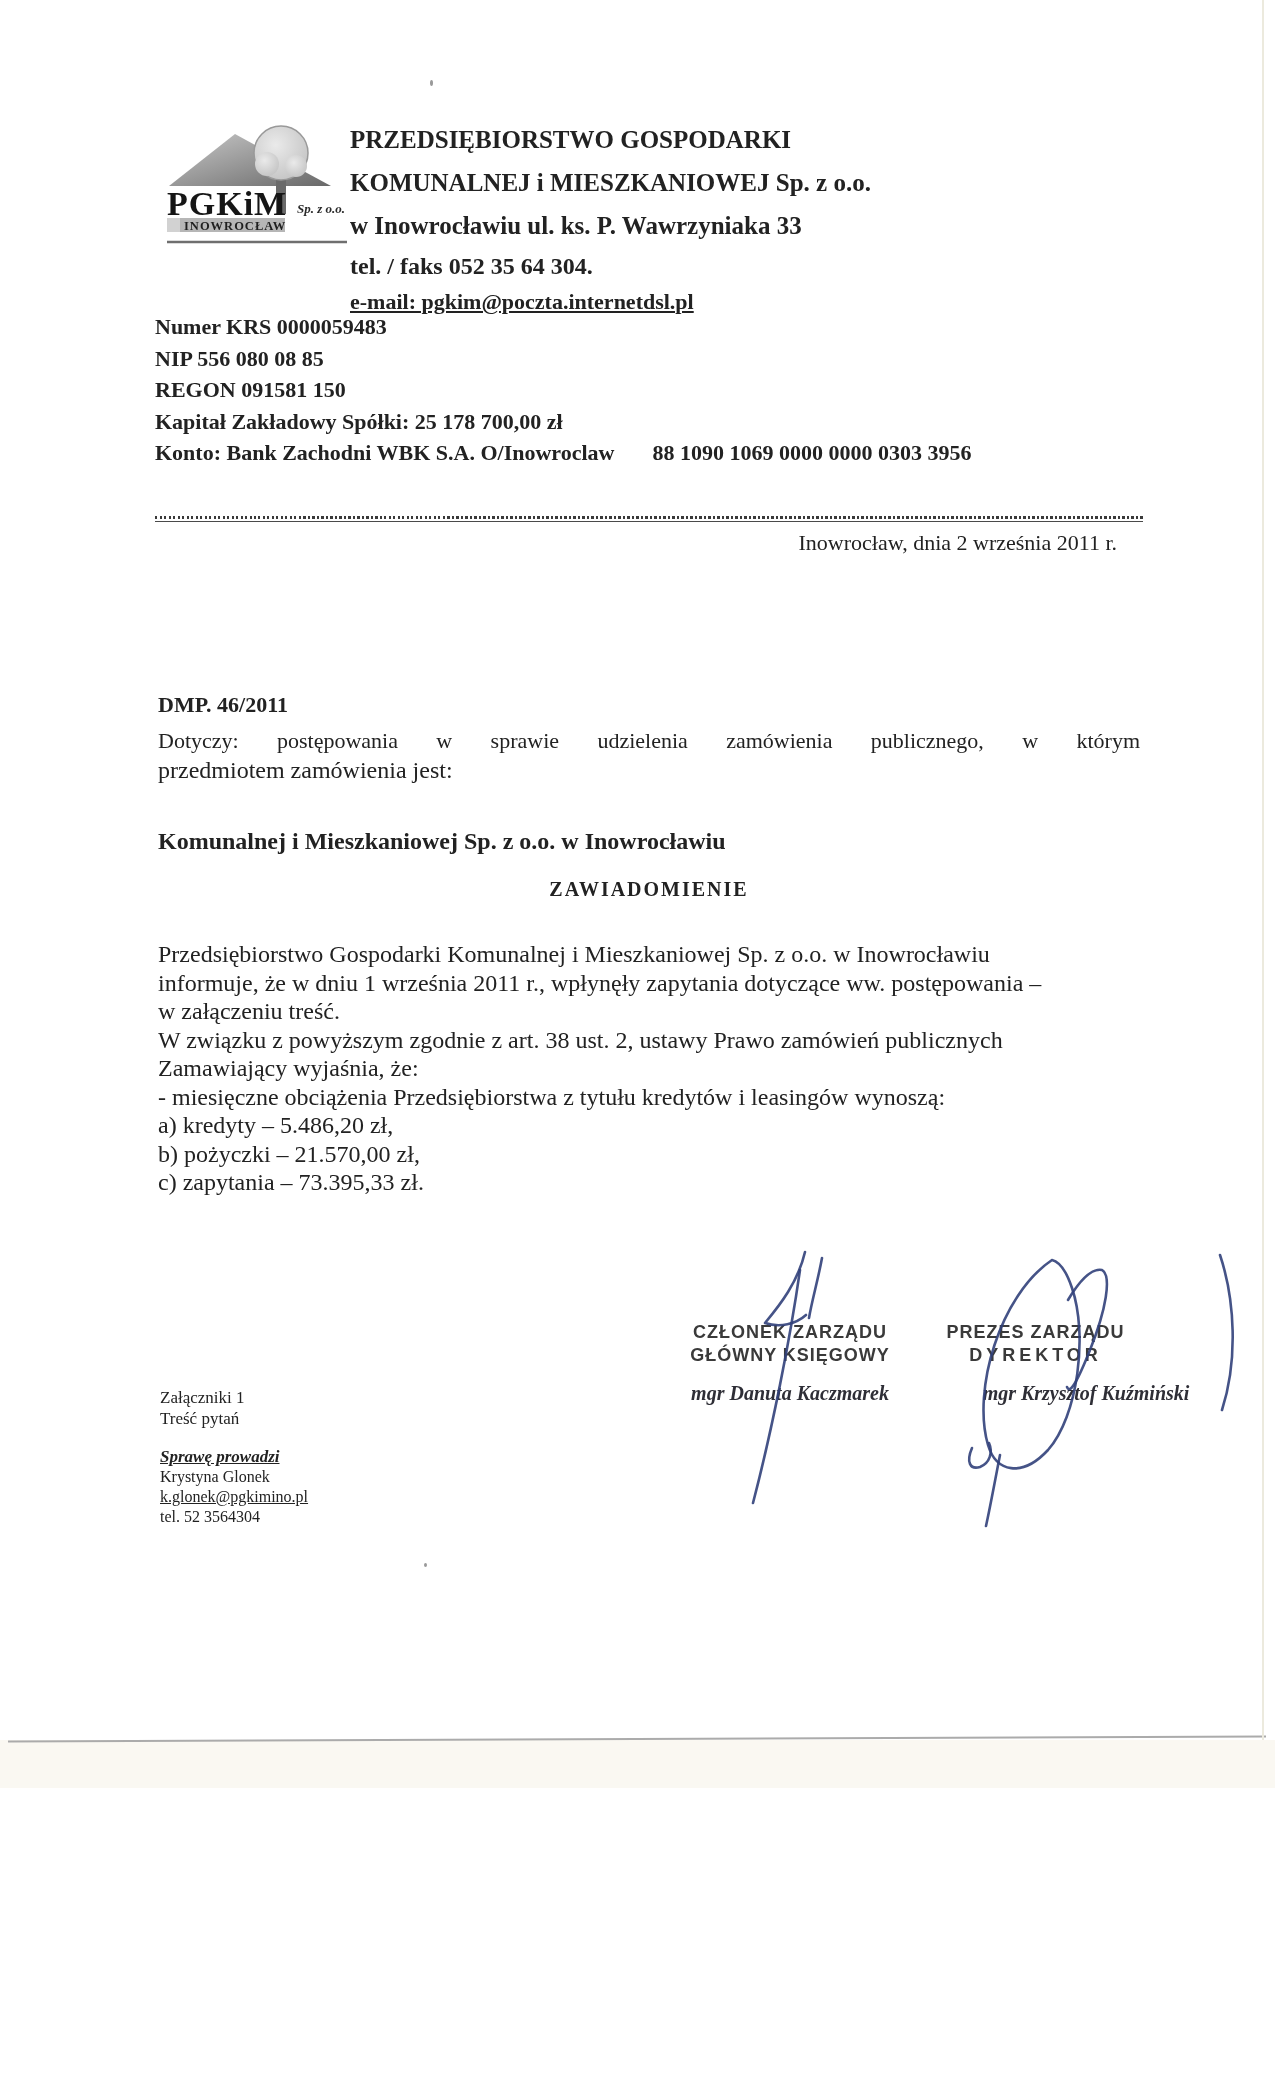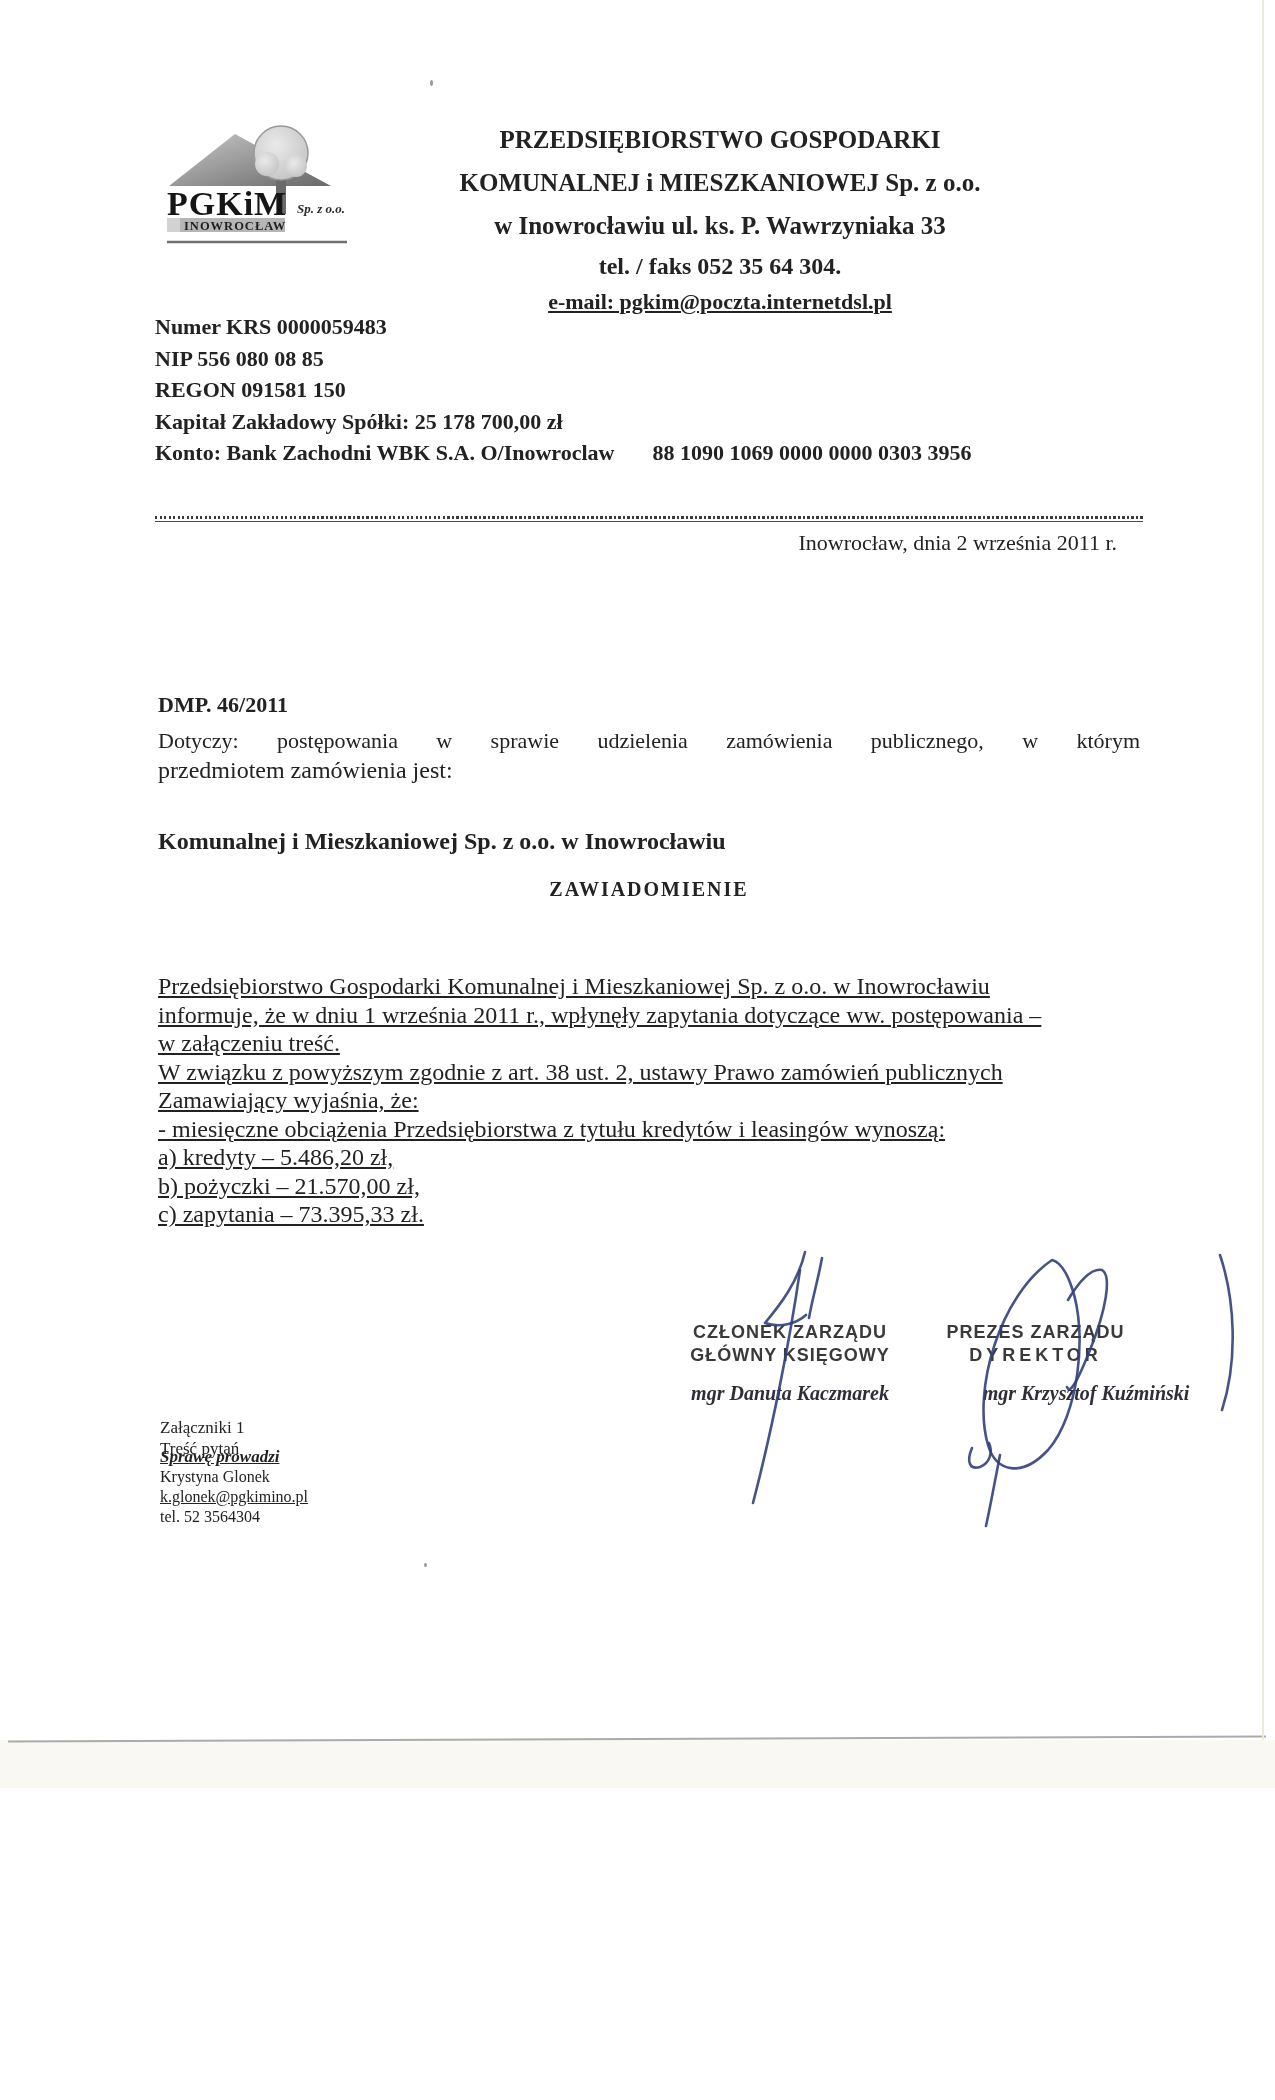--- a/index.html
+++ b/index.html
@@ -8,21 +8,21 @@
     background:#ffffff;
     font-family:"Liberation Serif", serif;
     color:var(--ink,#222);
   }
   .page{position:absolute;left:0;top:0;width:1275px;height:2100px;}
   
   .logo{position:absolute;left:155px;top:112px;width:195px;height:135px;}
   .logo-acronym{font-family:"Liberation Serif",serif;font-weight:bold;font-size:34px;fill:#151515;letter-spacing:1px;}
   .logo-suffix{font-family:"Liberation Serif",serif;font-style:italic;font-weight:bold;font-size:13px;fill:#2a2a2a;}
   .logo-city{font-family:"Liberation Serif",serif;font-weight:bold;font-size:12.5px;fill:#1f1f1f;letter-spacing:1px;}
-  .header-text{position:absolute;left:350px;top:118px;width:740px;text-align:center;}
+  .header-text{position:absolute;left:350px;top:118px;width:740px;}
   .header-line{font-weight:bold;font-size:25px;line-height:43px;white-space:nowrap;}
   .header-phone{font-weight:bold;font-size:24px;line-height:38px;white-space:nowrap;}
   .header-email{font-weight:bold;font-size:22px;line-height:34px;text-decoration:underline;white-space:nowrap;}
   .registry{position:absolute;left:155px;top:311px;width:990px;}
   .registry-line{font-weight:bold;font-size:22px;line-height:31.5px;white-space:nowrap;}
   .acct-num{margin-left:38px;}
   .dotted-rule{position:absolute;left:155px;top:516px;width:988px;height:3px;
     background:repeating-linear-gradient(90deg,#3a3a3a 0 2px,transparent 2px 4.5px);}
   .solid-rule{position:absolute;left:155px;top:521px;width:988px;height:0;border-top:1.5px solid #4a4a4a;}
   .dateline{position:absolute;left:155px;top:530px;width:962px;text-align:right;font-size:22px;}
@@ -30,33 +30,33 @@
   .wrapline{font-size:22px;line-height:28.5px;}
   .stretch{text-align:justify;text-align-last:justify;white-space:normal;}
   .bold{font-weight:bold;}
   .ref-number{position:absolute;left:158px;top:692px;font-weight:bold;font-size:22px;}
   .ref-l1{position:absolute;left:158px;top:727px;width:982px;}
   .ref-l2{position:absolute;left:158px;top:756px;}
   .subj-l1{position:absolute;left:158px;top:797px;width:982px;}
   .subj-l2{position:absolute;left:158px;top:827px;}
   .notice-title{position:absolute;left:158px;top:878px;width:982px;text-align:center;
     font-weight:bold;font-size:20px;letter-spacing:2px;}
-  .para{position:absolute;left:158px;top:972px;width:990px;text-decoration:underline;}
+  .para{position:absolute;left:158px;top:940px;width:990px;}
   
   .stamp{position:absolute;text-align:center;color:var(--stamp-ink,#3a3a3a);
     font-family:"Liberation Sans",sans-serif;font-weight:bold;}
   .stamp-line{font-size:18px;line-height:23px;letter-spacing:1px;white-space:nowrap;}
   .stamp-line.spread{letter-spacing:4px;}
   .stamp-name{position:absolute;font-style:italic;font-weight:bold;font-size:20px;
     color:#2e2e36;white-space:nowrap;text-align:center;}
   .sig-overlay{position:absolute;left:620px;top:1240px;width:630px;height:290px;pointer-events:none;}
   .sig-overlay path{fill:none;stroke:var(--sig-ink,#31407a);stroke-width:2.6;
     stroke-linecap:round;stroke-linejoin:round;opacity:.9;}
   
-  .attachments{position:absolute;left:160px;top:1417px;font-size:17px;line-height:21px;}
+  .attachments{position:absolute;left:160px;top:1387px;font-size:17px;line-height:21px;}
   .case-officer{position:absolute;left:160px;top:1447px;font-size:16px;line-height:20px;}
   .co-heading{font-weight:bold;font-style:italic;text-decoration:underline;font-size:17px;}
   .co-link{text-decoration:underline;}
   
   .page-edge-line{position:absolute;left:8px;top:1738px;width:1258px;border-top:2px solid #ababab;
     transform:rotate(-0.22deg);}
   .below-page{position:absolute;left:0;top:1740px;width:1275px;height:48px;background:#faf8f2;}
   .right-edge{position:absolute;left:1262px;top:0;width:2px;height:1740px;background:#eceade;}
   .speck{position:absolute;background:#9a9a9a;border-radius:50%;}
 </style>

